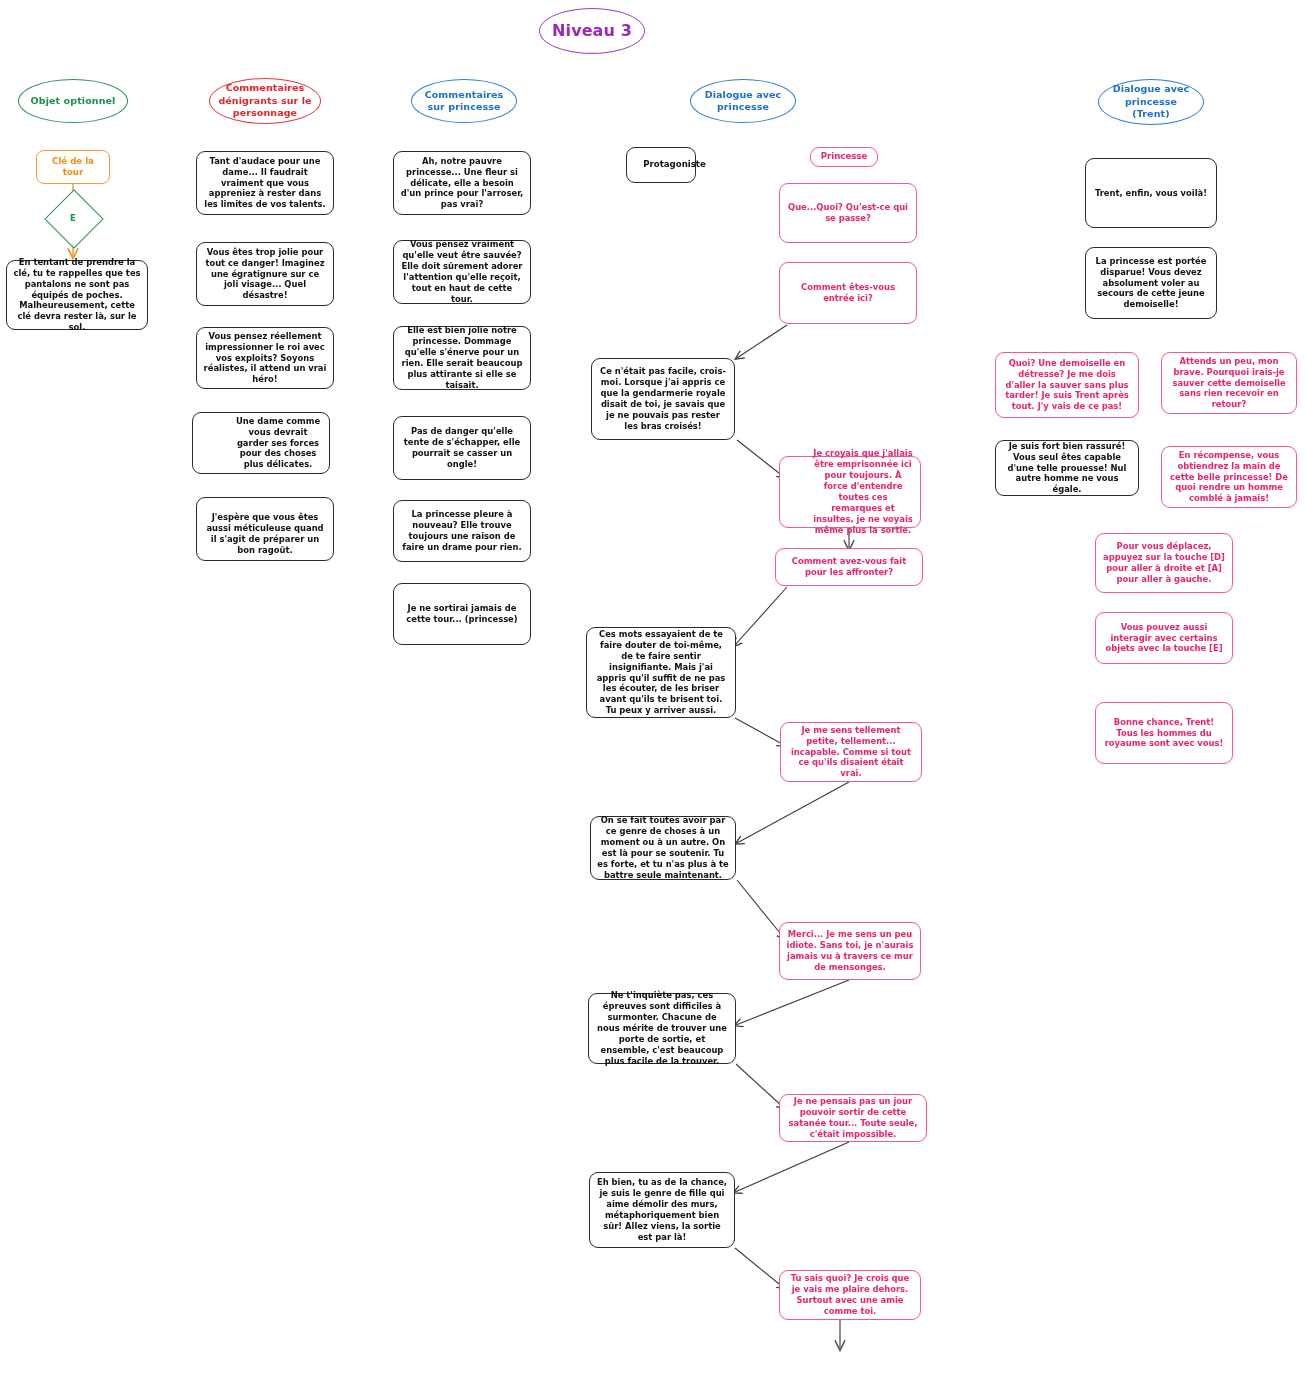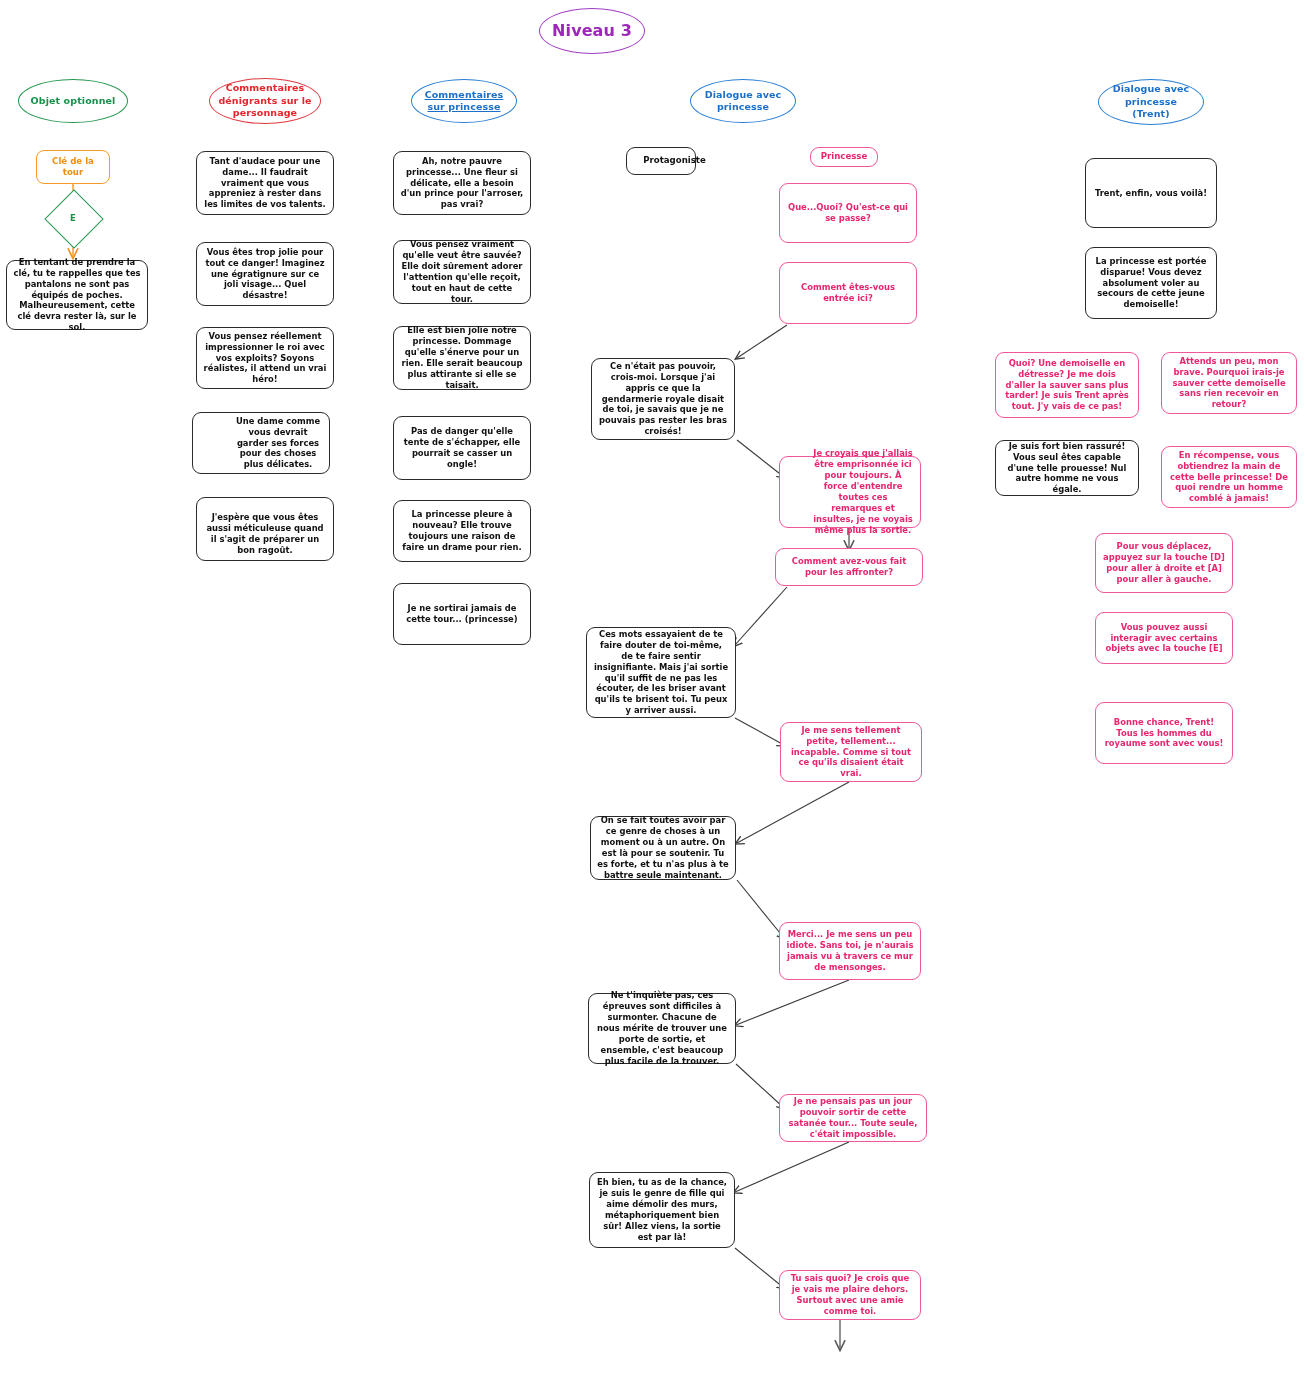--- a/index.html
+++ b/index.html
@@ -147,21 +147,21 @@
   <div class="node box b-black" style="left:196px;top:327px;width:138px;height:62px;">
     <span>Vous pensez réellement impressionner le roi avec vos exploits? Soyons réalistes, il attend un vrai héro!</span>
   </div>
   <div class="node box b-black" style="left:192px;top:412px;width:138px;height:62px;padding-left:40px;">
     <span>Une dame comme vous devrait garder ses forces pour des choses plus délicates.</span>
   </div>
   <div class="node box b-black" style="left:196px;top:497px;width:138px;height:64px;align-items:flex-end;">
     <span>J'espère que vous êtes aussi méticuleuse quand il s'agit de préparer un bon ragoût.</span>
   </div>
 
-  <div class="node ellipse ell-blue" style="left:411px;top:79px;width:106px;height:44px;text-decoration:underline;">
+  <div class="node ellipse ell-blue" style="left:411px;top:79px;width:106px;height:44px;">
     <span>Commentaires sur princesse</span>
   </div>
 
   <div class="node box b-black" style="left:393px;top:151px;width:138px;height:64px;">
     <span>Ah, notre pauvre princesse... Une fleur si délicate, elle a besoin d'un prince pour l'arroser, pas vrai?</span>
   </div>
   <div class="node box b-black" style="left:393px;top:240px;width:138px;height:64px;">
     <span>Vous pensez vraiment qu'elle veut être sauvée? Elle doit sûrement adorer l'attention qu'elle reçoit, tout en haut de cette tour.</span>
   </div>
   <div class="node box b-black" style="left:393px;top:326px;width:138px;height:64px;">
@@ -174,44 +174,44 @@
     <span>La princesse pleure à nouveau? Elle trouve toujours une raison de faire un drame pour rien.</span>
   </div>
   <div class="node box b-black" style="left:393px;top:583px;width:138px;height:62px;">
     <span>Je ne sortirai jamais de cette tour... (princesse)</span>
   </div>
 
   <div class="node ellipse ell-blue" style="left:690px;top:79px;width:106px;height:44px;">
     <span>Dialogue avec princesse</span>
   </div>
 
-  <div class="node box b-black label-box" style="left:626px;top:147px;width:70px;height:28px;padding-left:33px;">
+  <div class="node box b-black label-box" style="left:626px;top:147px;width:70px;height:36px;padding-left:33px;">
     <span>Protagoniste</span>
   </div>
   <div class="node box b-pink label-box" style="left:810px;top:147px;width:68px;height:20px;">
     <span>Princesse</span>
   </div>
 
   <div class="node box b-pink" style="left:779px;top:183px;width:138px;height:60px;">
     <span>Que...Quoi? Qu'est-ce qui se passe?</span>
   </div>
   <div class="node box b-pink" style="left:779px;top:262px;width:138px;height:62px;">
     <span>Comment êtes-vous entrée ici?</span>
   </div>
   <div class="node box b-black" style="left:591px;top:358px;width:144px;height:82px;">
-    <span>Ce n'était pas pouvoir, crois-moi. Lorsque j'ai appris ce que la gendarmerie royale disait de toi, je savais que je ne pouvais pas rester les bras croisés!</span>
+    <span>Ce n'était pas facile, crois-moi. Lorsque j'ai appris ce que la gendarmerie royale disait de toi, je savais que je ne pouvais pas rester les bras croisés!</span>
   </div>
   <div class="node box b-pink" style="left:779px;top:456px;width:142px;height:72px;padding-left:32px;">
     <span>Je croyais que j'allais être emprisonnée ici pour toujours. À force d'entendre toutes ces remarques et insultes, je ne voyais même plus la sortie.</span>
   </div>
   <div class="node box b-pink" style="left:775px;top:548px;width:148px;height:38px;">
     <span>Comment avez-vous fait pour les affronter?</span>
   </div>
   <div class="node box b-black" style="left:586px;top:627px;width:150px;height:91px;">
-    <span>Ces mots essayaient de te faire douter de toi-même, de te faire sentir insignifiante. Mais j'ai sortie qu'il suffit de ne pas les écouter, de les briser avant qu'ils te brisent toi.  Tu peux y arriver aussi.</span>
+    <span>Ces mots essayaient de te faire douter de toi-même, de te faire sentir insignifiante. Mais j'ai appris qu'il suffit de ne pas les écouter, de les briser avant qu'ils te brisent toi.  Tu peux y arriver aussi.</span>
   </div>
   <div class="node box b-pink" style="left:780px;top:722px;width:142px;height:60px;">
     <span>Je me sens tellement petite, tellement... incapable. Comme si tout ce qu'ils disaient était vrai.</span>
   </div>
   <div class="node box b-black" style="left:590px;top:816px;width:146px;height:64px;">
     <span>On se fait toutes avoir par ce genre de choses à un moment ou à un autre. On est là pour se soutenir. Tu es forte, et tu n'as plus à te battre seule maintenant.</span>
   </div>
   <div class="node box b-pink" style="left:779px;top:922px;width:142px;height:58px;">
     <span>Merci... Je me sens un peu idiote. Sans toi, je n'aurais jamais vu à travers ce mur de mensonges.</span>
   </div>

